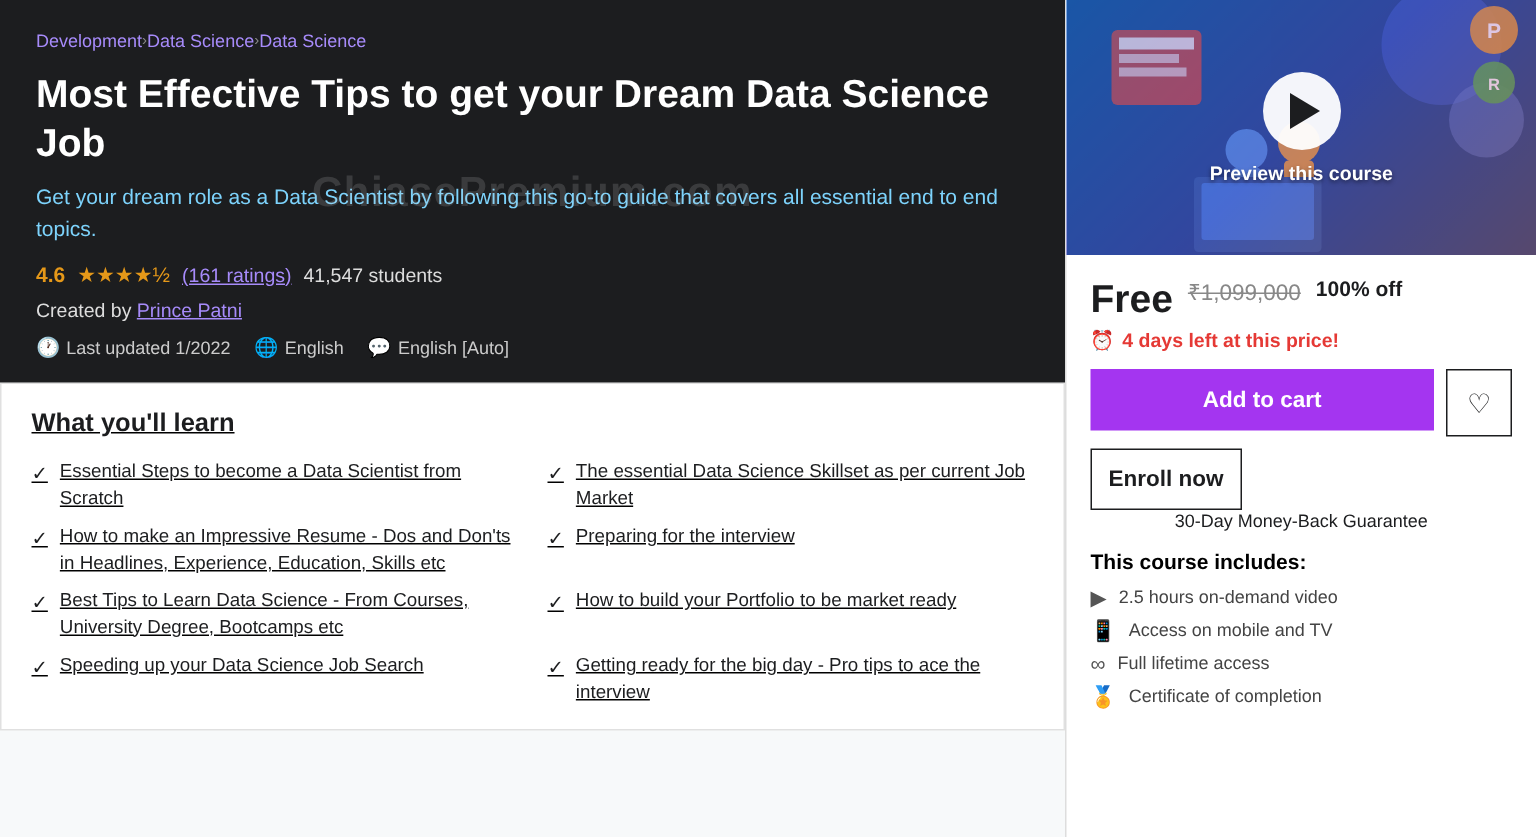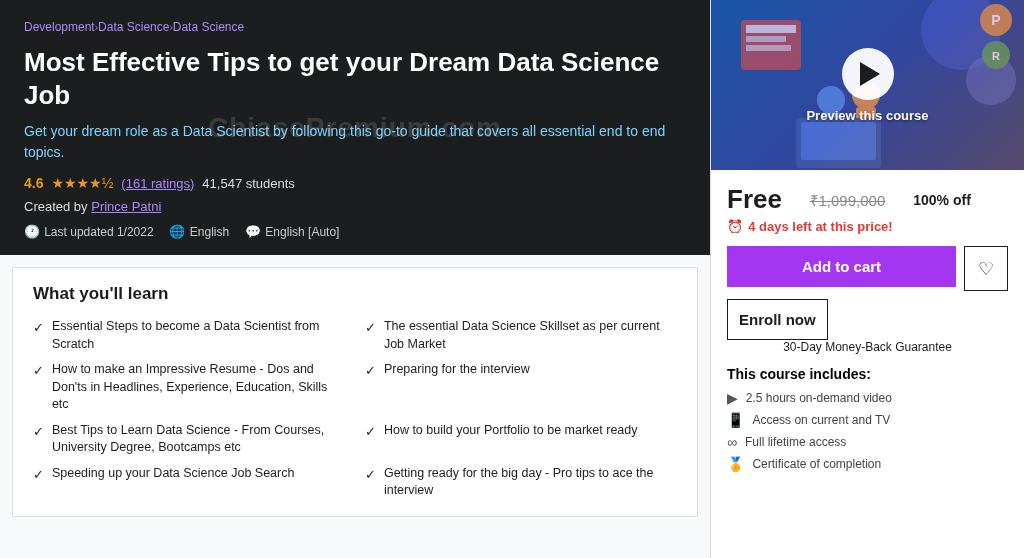--- a/index.html
+++ b/index.html
@@ -155,22 +155,22 @@
     }
 
     .sidebar-content {
       padding: 14px 16px;
       flex: 1;
       overflow-y: auto;
     }
 
     .price-row {
       display: flex;
-      align-items: center;
-      gap: 28px;
+      align-items: flex-start;
+      gap: 10px;
       margin-bottom: 4px;
     }
     .price-free {
       font-size: 26px;
       font-weight: 700;
       color: #1c1d1f;
     }
     .price-original {
       font-size: 15px;
       color: #888;
@@ -300,22 +300,22 @@
 
     .hero-section {
       background: #1c1d1f;
       padding: 20px 24px 16px;
       position: relative;
     }
 
     .learn-section {
       background: white;
       border: 1px solid #e0e0e0;
-      margin: 12px;
       padding: 16px 20px;
+      text-decoration: underline;
     }
   </style>
 </head>
 <body>
 
 <div class="content-area">
 
   <div class="left-content">
 
     <div class="hero-section">
@@ -471,21 +471,21 @@
       
       <p class="includes-title">This course includes:</p>
       <ul class="includes-list">
 
       <li>
             <span class="inc-icon">▶</span>
             <span>2.5 hours on-demand video</span>
           </li>
           <li>
             <span class="inc-icon">📱</span>
-            <span>Access on current and TV</span>
+            <span>Access on mobile and TV</span>
           </li>
           <li>
             <span class="inc-icon">∞</span>
             <span>Full lifetime access</span>
           </li>
           <li>
             <span class="inc-icon">🏅</span>
             <span>Certificate of completion</span>
           </li>
         </ul>

